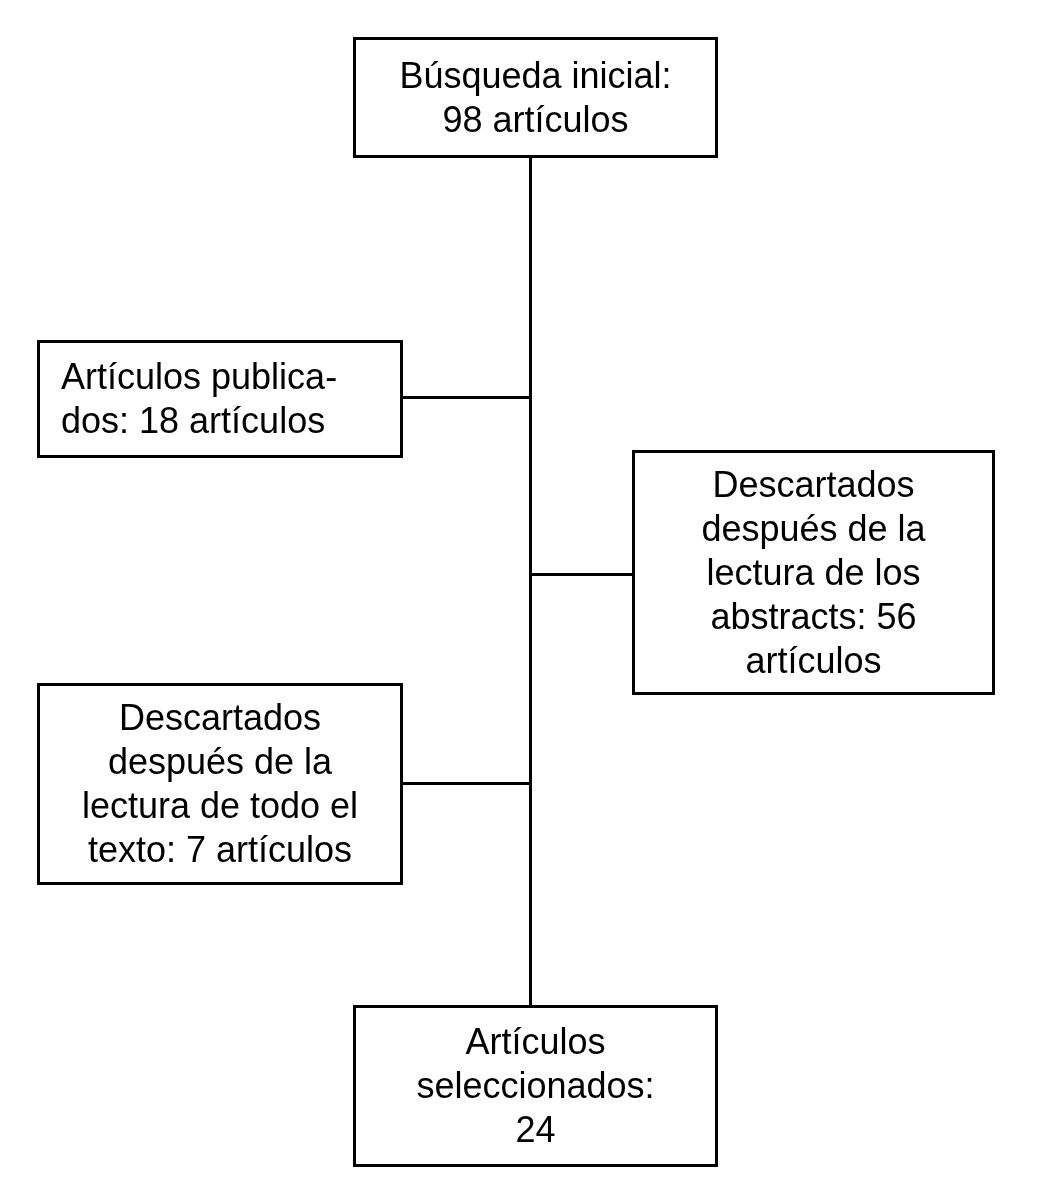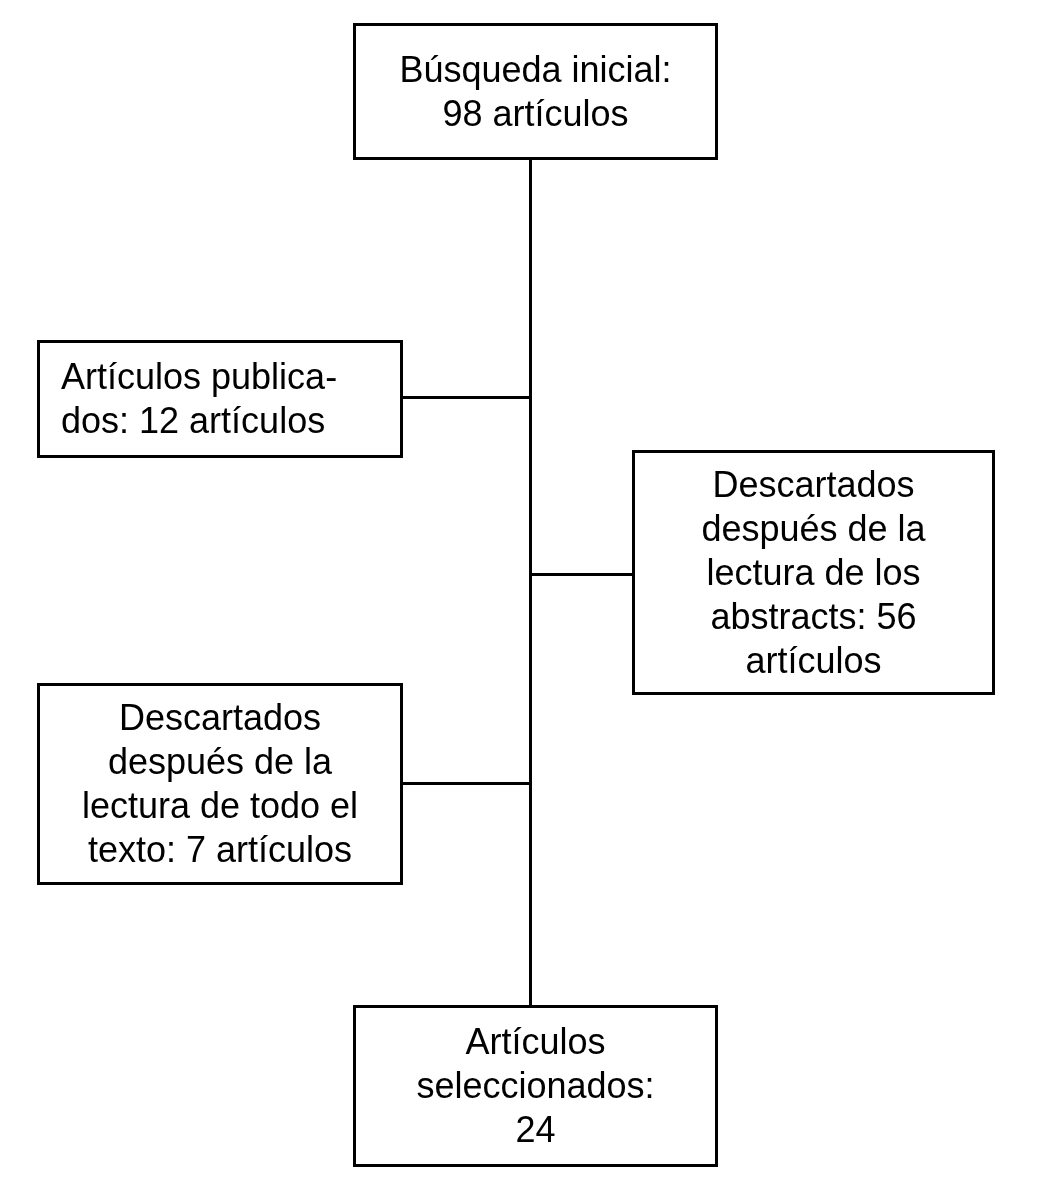--- a/index.html
+++ b/index.html
@@ -33,21 +33,21 @@
     justify-content: flex-start;
     text-align: left;
     padding-left: 21px;
     padding-right: 6px;
   }
   .line {
     position: absolute;
     background: #000000;
   }
   
-  #n-initial   { left: 353px; top: 23px;   width: 365px; height: 137px; }
+  #n-initial   { left: 353px; top: 37px;   width: 365px; height: 121px; }
   #n-published { left: 37px;  top: 340px;  width: 366px; height: 118px; }
   #n-abstracts { left: 632px; top: 450px;  width: 363px; height: 245px; }
   #n-fulltext  { left: 37px;  top: 683px;  width: 366px; height: 202px; }
   #n-selected  { left: 353px; top: 1005px; width: 365px; height: 162px; }
   
   #l-trunk       { left: 529px; top: 144px; width: 3px;   height: 861px; }
   #l-published   { left: 403px; top: 396px; width: 129px; height: 3px; }
   #l-abstracts   { left: 529px; top: 573px; width: 103px; height: 3px; }
   #l-fulltext    { left: 403px; top: 782px; width: 129px; height: 3px; }
 </style>
@@ -61,21 +61,21 @@
   <div class="line" id="l-abstracts"></div>
   <div class="line" id="l-fulltext"></div>
 
   <div class="node" id="n-initial">
     <span>Búsqueda inicial:
 98 artículos</span>
   </div>
 
   <div class="node left-text" id="n-published">
     <span>Artículos publica-
-dos: 12 artículos</span>
+dos: 18 artículos</span>
   </div>
 
   <div class="node" id="n-abstracts">
     <span>Descartados
 después de la
 lectura de los
 abstracts: 56
 artículos</span>
   </div>
 

